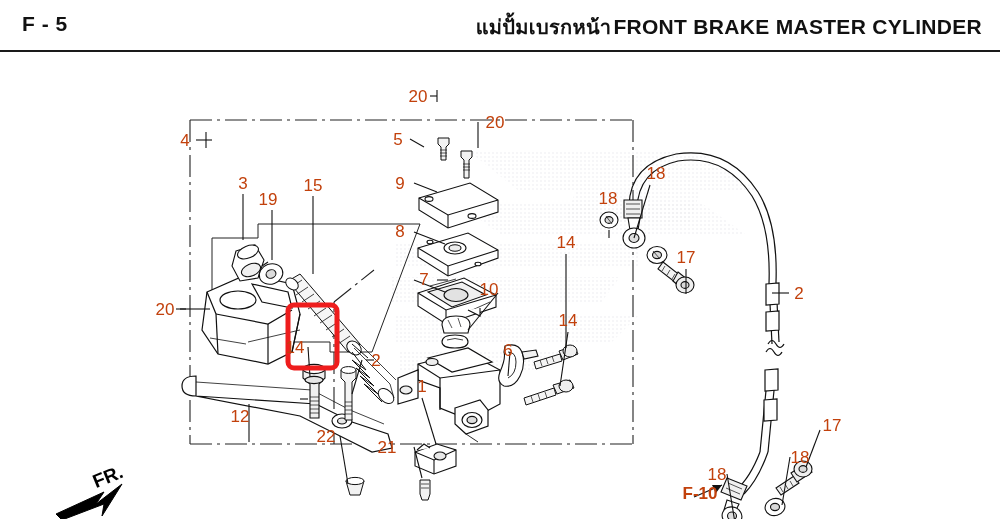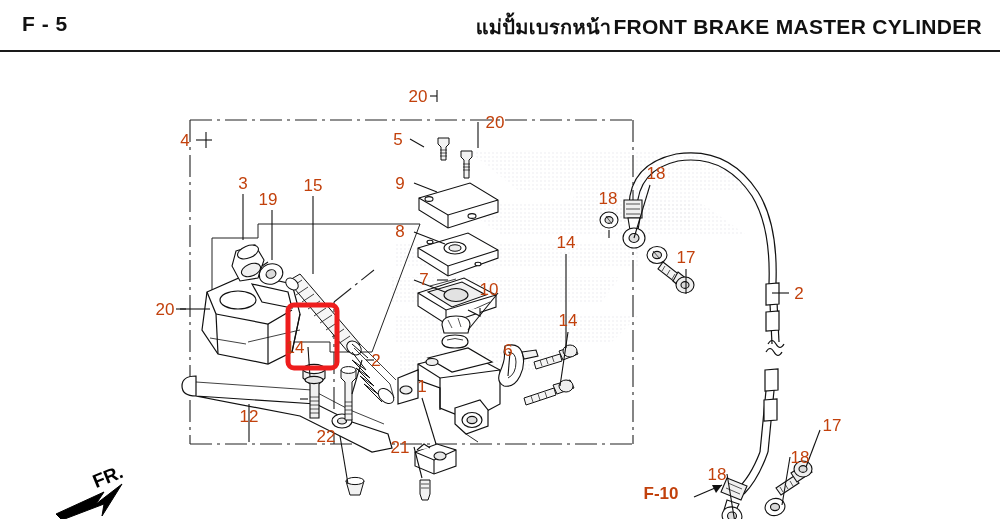--- a/index.html
+++ b/index.html
@@ -391,32 +391,32 @@
     <div class="lbl" style="left:418px;top:44px">20</div>
     <div class="lbl" style="left:495px;top:70px">20</div>
     <div class="lbl" style="left:398px;top:87px">5</div>
     <div class="lbl" style="left:400px;top:131px">9</div>
     <div class="lbl" style="left:400px;top:179px">8</div>
     <div class="lbl" style="left:424px;top:227px">7</div>
     <div class="lbl" style="left:489px;top:237px">10</div>
     <div class="lbl" style="left:165px;top:257px">20</div>
     <div class="lbl" style="left:295px;top:295px">14</div>
     <div class="lbl" style="left:376px;top:308px">2</div>
-    <div class="lbl" style="left:249px;top:364px">12</div>
+    <div class="lbl" style="left:240px;top:364px">12</div>
     <div class="lbl" style="left:326px;top:384px">22</div>
-    <div class="lbl" style="left:400px;top:395px">21</div>
+    <div class="lbl" style="left:387px;top:395px">21</div>
     <div class="lbl" style="left:422px;top:334px">1</div>
     <div class="lbl" style="left:508px;top:298px">6</div>
     <div class="lbl" style="left:566px;top:190px">14</div>
     <div class="lbl" style="left:568px;top:268px">14</div>
     <div class="lbl" style="left:608px;top:146px">18</div>
     <div class="lbl" style="left:656px;top:121px">18</div>
     <div class="lbl" style="left:686px;top:205px">17</div>
     <div class="lbl" style="left:799px;top:241px">2</div>
     <div class="lbl" style="left:832px;top:373px">17</div>
     <div class="lbl" style="left:800px;top:405px">18</div>
     <div class="lbl" style="left:717px;top:422px">18</div>
 
-    <div class="lbl bold" style="left:661px;top:441px">F-10</div>
+    <div class="lbl bold" style="left:700px;top:441px">F-10</div>
 
     <div class="fr-txt" style="left:108px;top:425px">FR.</div>
   </div>
 </div>
 
 </body></html>

